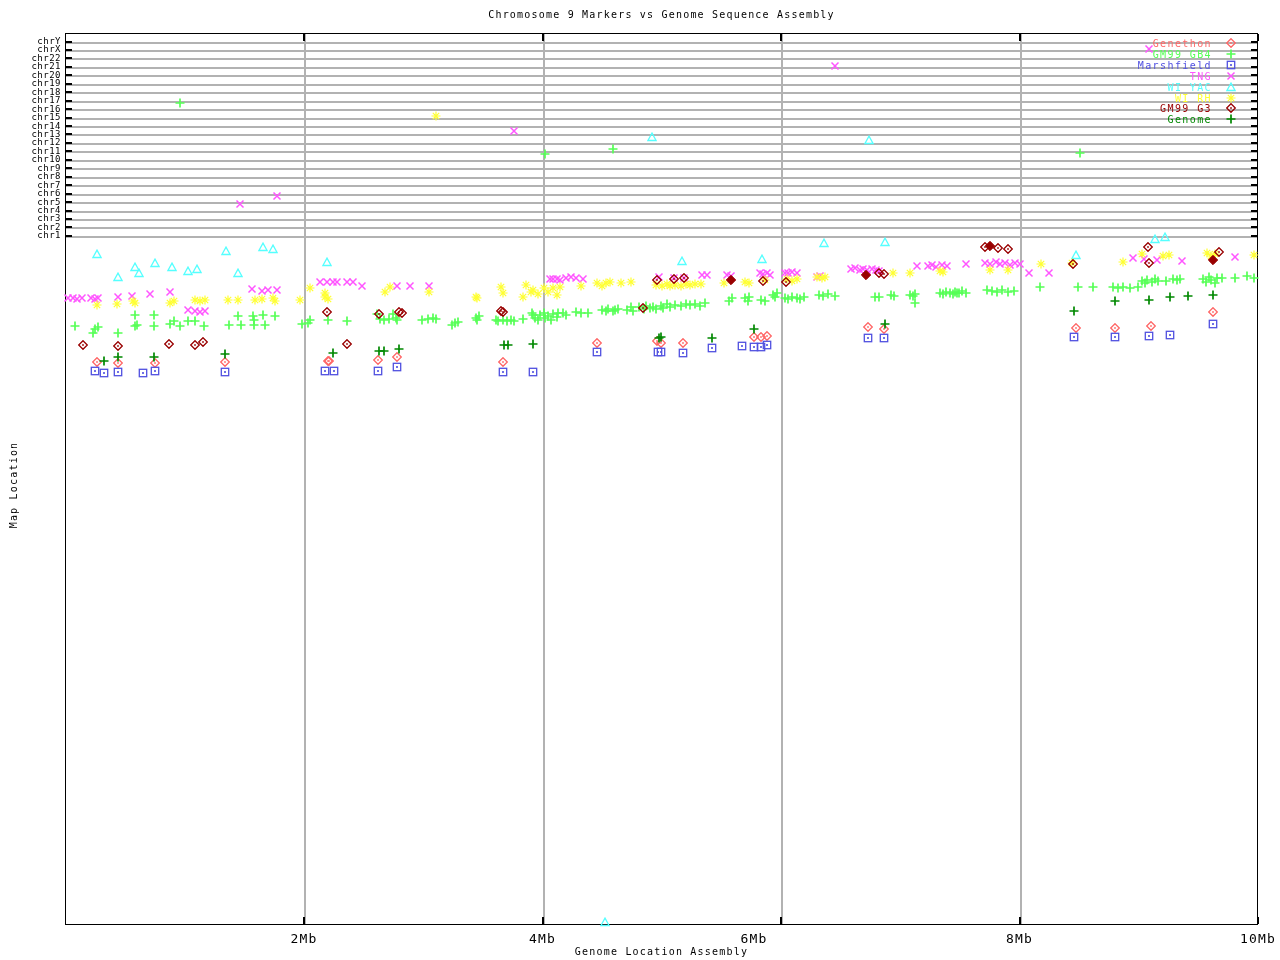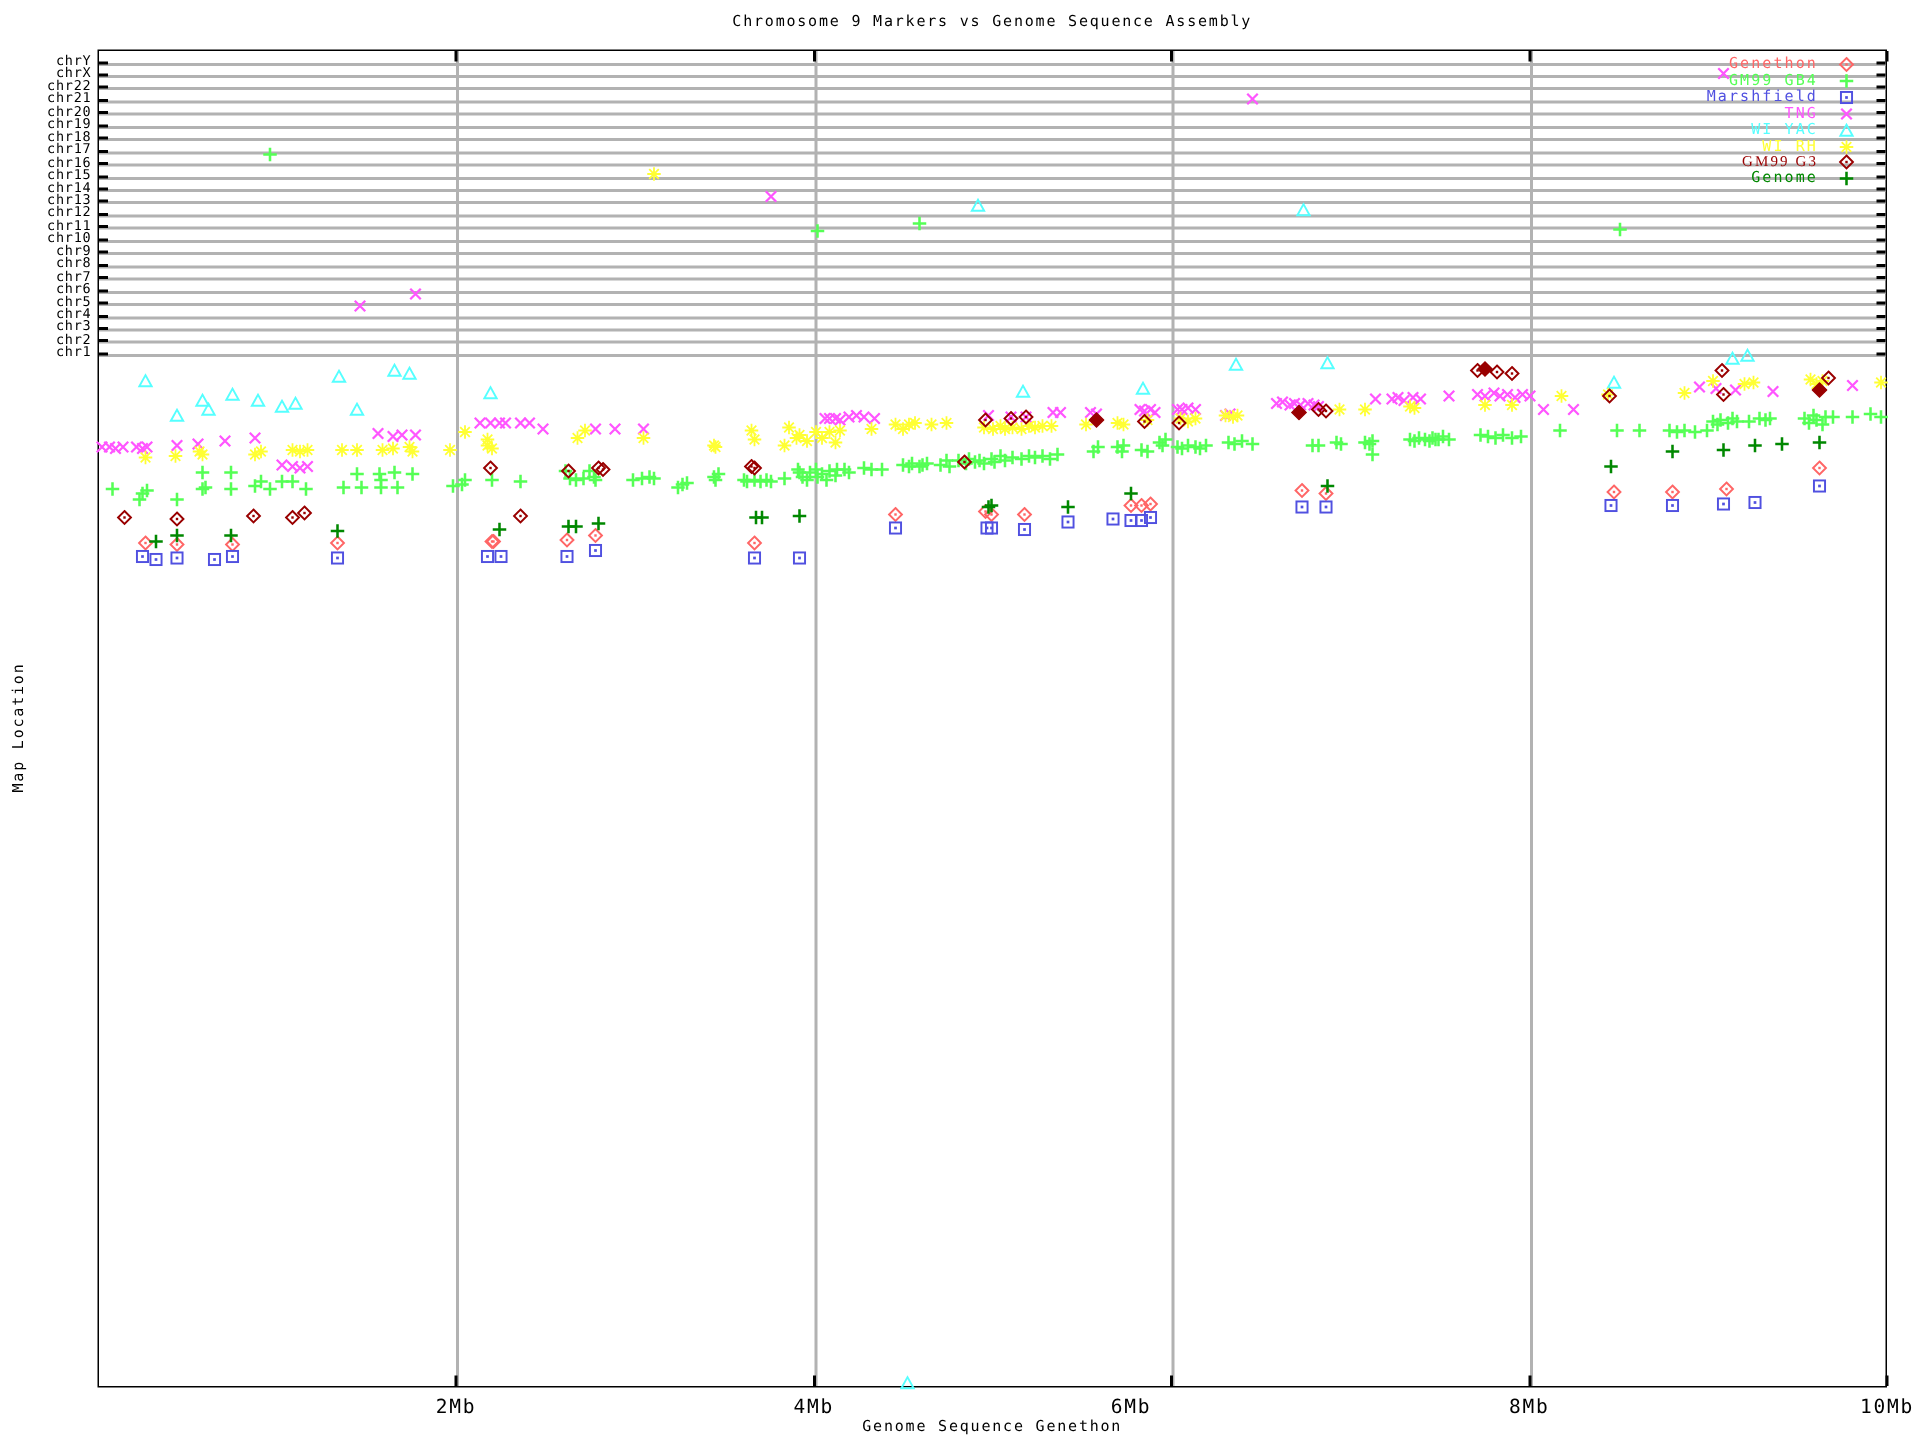--- a/index.html
+++ b/index.html
@@ -24,21 +24,21 @@
                 transform:translate(-100%,-50%);}
   .pt{position:absolute;width:11px;height:11px;transform:translate(-50%,-50%);}
   .pt svg{display:block;}
 </style>
 </head>
 <body>
 
 <div id="page">
   <div id="title">Chromosome 9 Markers vs Genome Sequence Assembly</div>
   <div id="ylab">Map Location</div>
-  <div id="xlab">Genome Sequence Genethon</div>
+  <div id="xlab">Genome Location Assembly</div>
   <div id="plot">
       <div class="hgrid" style="top: 7.5px;"></div>
       <div class="hgrid" style="top: 15.952px;"></div>
       <div class="hgrid" style="top: 24.404px;"></div>
       <div class="hgrid" style="top: 32.856px;"></div>
       <div class="hgrid" style="top: 41.308px;"></div>
       <div class="hgrid" style="top: 49.76px;"></div>
       <div class="hgrid" style="top: 58.212px;"></div>
       <div class="hgrid" style="top: 66.664px;"></div>
       <div class="hgrid" style="top: 75.116px;"></div>
@@ -2603,21 +2603,21 @@
       <svg width="11" height="11" viewBox="0 0 11 11">
         <path d="M5.5 1.6 L9.6 9 L1.4 9 Z" stroke="#55ffff" fill="none" stroke-width="1.3"></path>
       </svg>
     </div>
     <div class="legend-label" style="left: 1212px; top: 97.6px; color: rgb(255, 255, 51);">WI RH</div>
     <div class="pt" style="left: 1231px; top: 97.6px;">
       <svg width="11" height="11" viewBox="0 0 11 11">
         <path d="M5.5 1 V10 M1 5.5 H10 M2.3 2.3 L8.7 8.7 M8.7 2.3 L2.3 8.7" stroke="#ffff33" stroke-width="1.2" fill="none"></path>
       </svg>
     </div>
-    <div class="legend-label" style="left: 1212px; top: 108.46px; color: rgb(153, 0, 0); font-family: Liberation Serif, serif;">GM99 G3</div>
+    <div class="legend-label" style="left: 1212px; top: 108.46px; color: rgb(153, 0, 0);">GM99 G3</div>
     <div class="pt" style="left: 1231px; top: 108.46px;">
       <svg width="11" height="11" viewBox="0 0 11 11">
         <path d="M5.5 1.2 L9.8 5.5 L5.5 9.8 L1.2 5.5 Z" stroke="#990000" fill="none" stroke-width="1.3"></path>
         <rect x="4.7" y="4.7" width="1.6" height="1.6" fill="#990000"></rect>
       </svg>
     </div>
     <div class="legend-label" style="left: 1212px; top: 119.32px; color: rgb(0, 136, 0);">Genome</div>
     <div class="pt" style="left: 1231px; top: 119.32px;">
       <svg width="11" height="11" viewBox="0 0 11 11">
         <path d="M5.5 1 V10 M1 5.5 H10" stroke="#008800" stroke-width="1.7" fill="none"></path>

